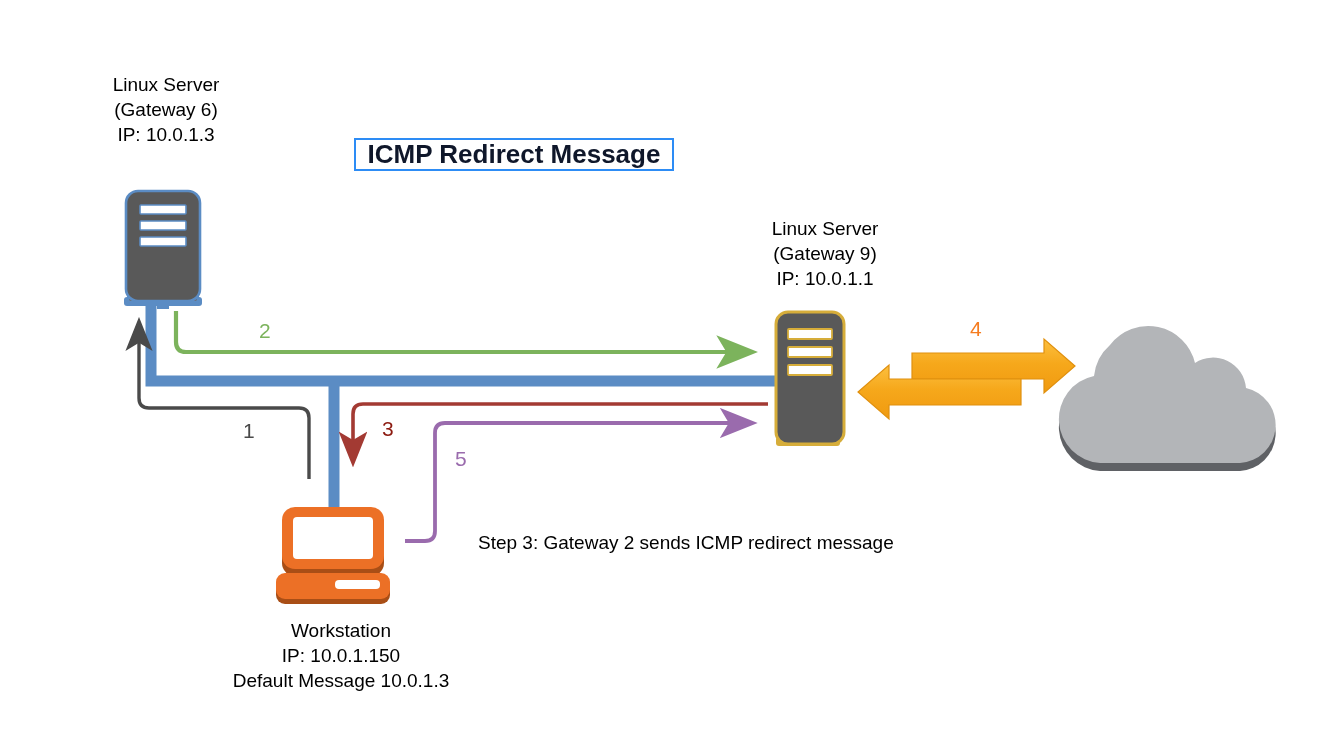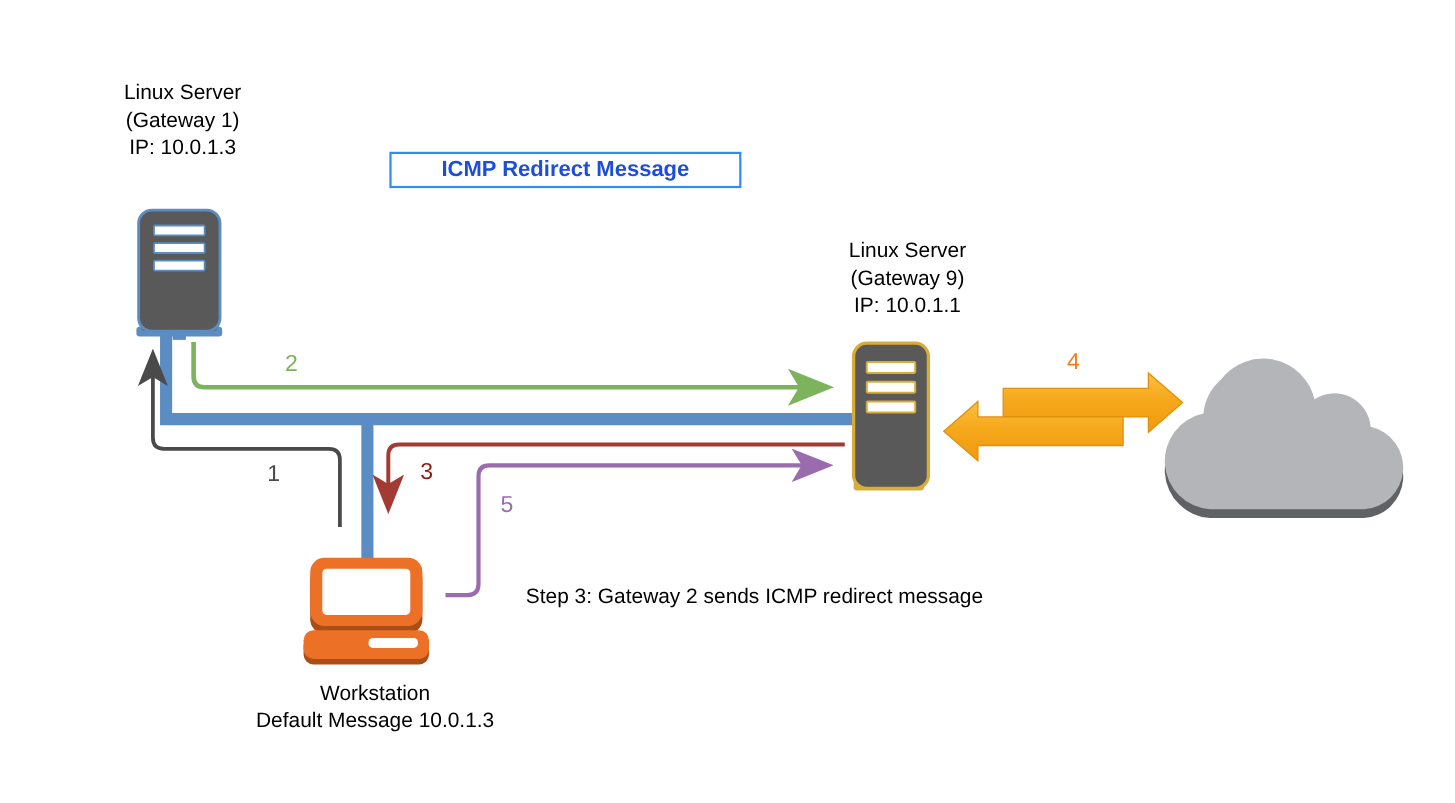--- a/index.html
+++ b/index.html
@@ -38,23 +38,23 @@
     width: 320px;
     height: 33px;
     border: 2px solid #2d8cf5;
     background: #ffffff;
     box-sizing: border-box;
     display: flex;
     align-items: center;
     justify-content: center;
   }
   #icmp-box-label {
-    color: #1d4ed8;
-    font-family: "Liberation Sans", sans-serif;
-    font-size: 20px;
+    color: #0f172a;
+    font-family: "Liberation Sans", sans-serif;
+    font-size: 26px;
     font-weight: bold;
     white-space: nowrap;
   }
   .node-label-block {
     position: absolute;
     text-align: center;
     white-space: nowrap;
   }
   .node-label-block div {
     font-family: "Liberation Sans", sans-serif;
@@ -175,32 +175,33 @@
                a 33,33 0 0 1 51,25
                a 38,38 0 0 1 -6,75
                l -140,0
                a 44,44 0 0 1 -6,-87
                a 48,48 0 0 1 16,-31 Z" fill="#b3b5b8"></path>
     </g>
   </svg>
 
   <div class="node-label-block" style="left:16px; top:72px; width:300px;">
     <div>Linux Server</div>
-    <div>(Gateway 1)</div>
+    <div>(Gateway 6)</div>
     <div>IP: 10.0.1.3</div>
   </div>
 
   <div class="node-label-block" style="left:690px; top:216px; width:270px;">
     <div>Linux Server</div>
     <div>(Gateway 9)</div>
     <div>IP: 10.0.1.1</div>
   </div>
 
   <div class="node-label-block" style="left:191px; top:618px; width:300px;">
     <div>Workstation</div>
+    <div>IP: 10.0.1.150</div>
     <div>Default Message 10.0.1.3</div>
   </div>
 
   <div id="icmp-box">
     <span id="icmp-box-label">ICMP Redirect Message</span>
   </div>
 
   <div id="step-note">Step 3: Gateway 2 sends ICMP redirect message</div>
 
   <div class="num" style="left:243px; top:420px; color:#4a4a4a;">1</div>

